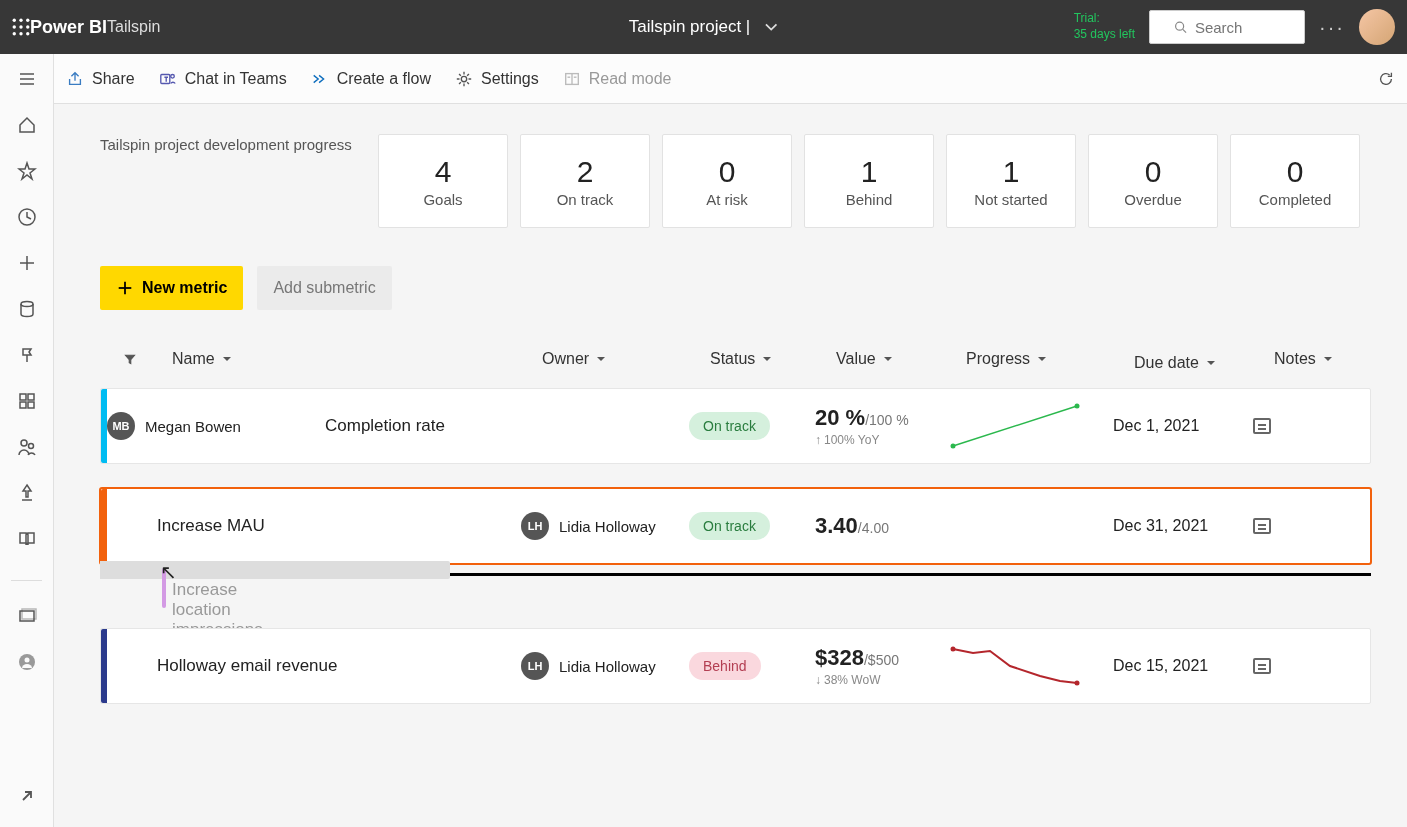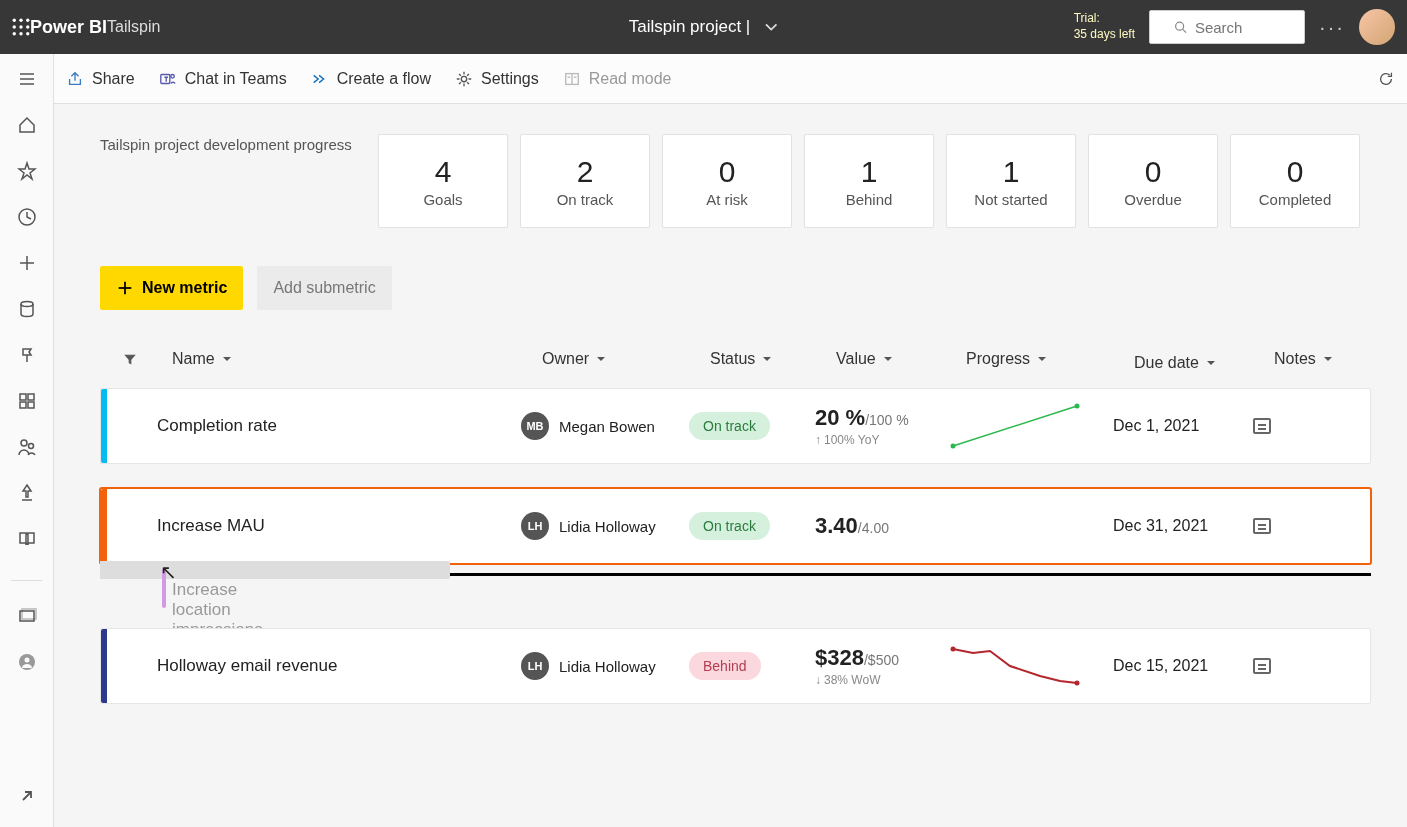--- a/index.html
+++ b/index.html
@@ -6,21 +6,21 @@
     body { background: #f5f5f5; color: #222; overflow: hidden; }
     
     .topbar { height: 54px; background: #373737; display: flex; align-items: center; padding: 0 12px; color: #fff; }
     .waffle-icon { width: 18px; height: 18px; color: #fff; cursor: pointer; }
     .brand { font-weight: 600; font-size: 18px; }
     .subtitle-top { font-size: 16px; color: #ddd; }
     .top-center { position: absolute; left: 50%; transform: translateX(-50%); display: flex; align-items: center; gap: 14px; }
     .top-center-title { font-size: 17px; color: #fff; }
     .chev-icon { width: 14px; height: 14px; fill: #ddd; }
     .top-right { margin-left: auto; display: flex; align-items: center; gap: 14px; }
-    .trial-text { font-size: 12px; color: #fef9c3; line-height: 1.3; }
+    .trial-text { font-size: 12px; color: #22c55e; line-height: 1.3; }
     .search-box { height: 34px; width: 156px; background: #fff; border-radius: 2px; display: flex; align-items: center; gap: 8px; padding: 0 24px; color: #666; border: 1px solid #ccc; }
     .search-box input { border: none; outline: none; font-size: 15px; width: 100%; color: #666; }
     .dots { font-size: 20px; letter-spacing: 2px; cursor: pointer; color: #ccc; }
     .avatar-img { width: 36px; height: 36px; border-radius: 50%; background: linear-gradient(135deg, #f5c6a5, #d4a574); }
 
     .app-row { display: flex; height: calc(100vh - 54px); }
     .left-nav { width: 54px; background: #fafafa; border-right: 1px solid #e0e0e0; display: flex; flex-direction: column; align-items: center; padding-top: 14px; gap: 24px; }
     .left-nav .nav-item { width: 22px; height: 22px; color: #555; cursor: pointer; display: flex; align-items: center; justify-content: center; }
     .left-nav .divider-line { width: 60%; border-top: 1px solid #ddd; margin: 6px 0 0 0; }
     .left-nav svg { width: 20px; height: 20px; }
@@ -360,25 +360,25 @@
         <div class="col col-notes">
             <span>Notes</span>
             <svg viewBox="0 0 12 12">
               <path d="M2 4 l4 4 4-4"></path>
             </svg>
           </div>
       </div>
 
       <div class="metric-row">
         <div class="row-accent accent-cyan"></div>
-        <div class="cell cell-name">Completion rate</div>
         <div class="cell cell-owner">
           <div class="avatar-mini">MB</div>
           <span class="owner-name">Megan Bowen</span>
         </div>
+        <div class="cell cell-name">Completion rate</div>
         <div class="cell cell-status">
             <span class="status-pill status-ontrack">On track</span>
           </div>
         <div class="cell cell-value">
           <div><span class="val-main">20 %</span><span class="val-sub">/100 %</span></div>
           <div class="val-trend">
               <span>↑</span>
               <span>100% YoY</span>
             </div>
         </div>

